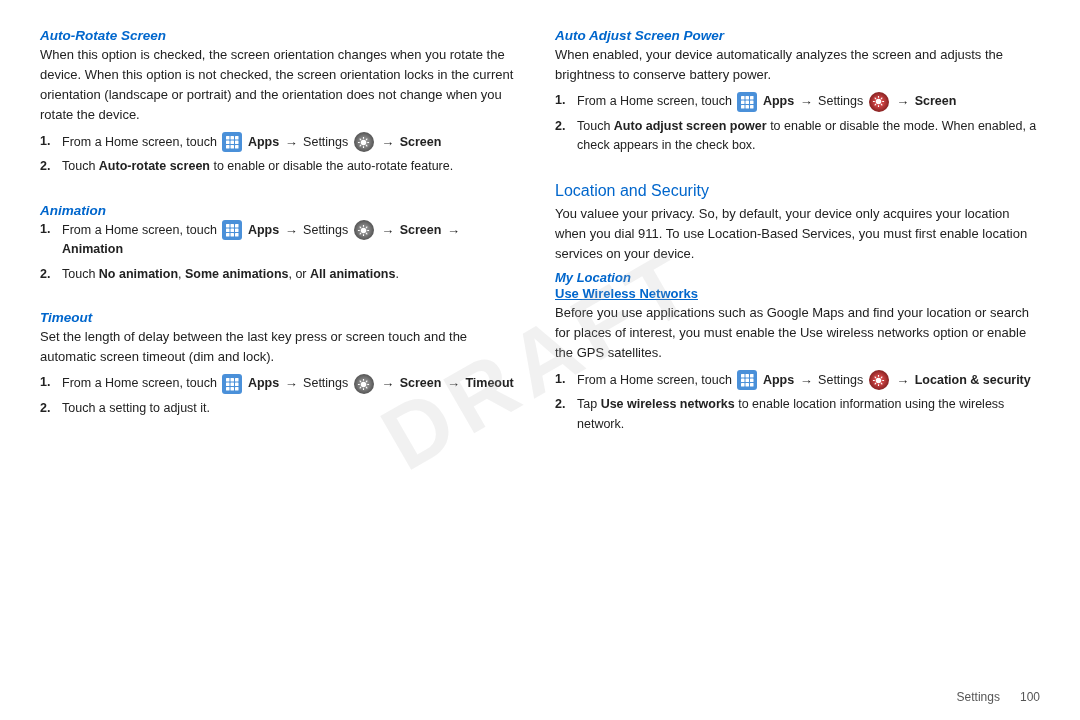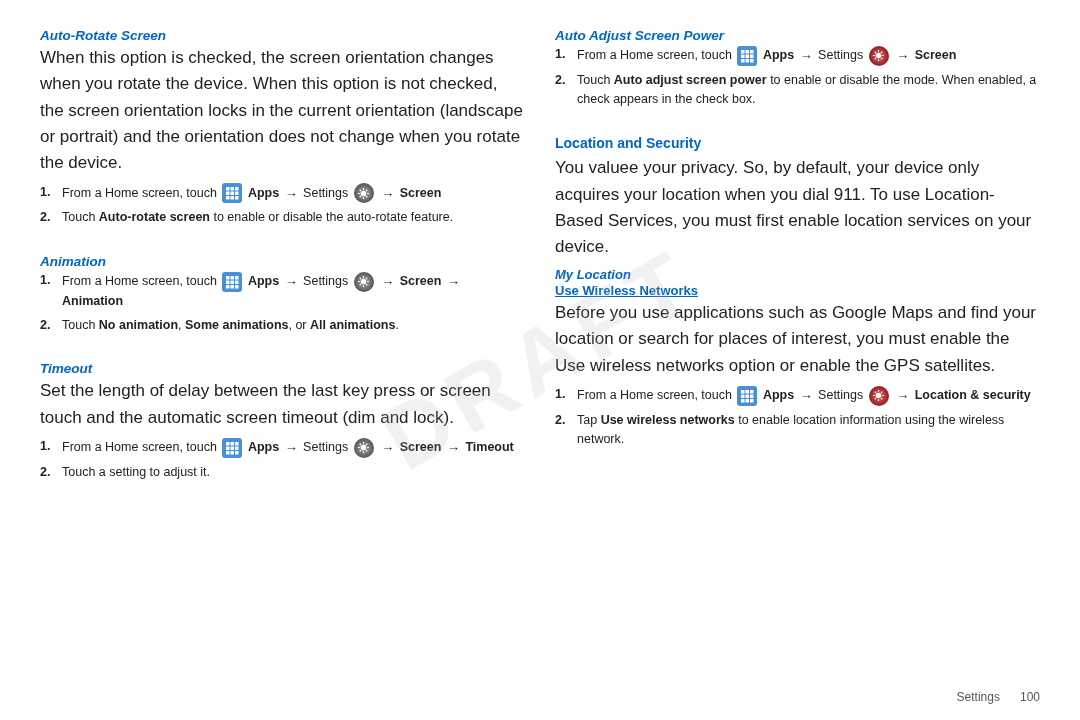--- a/index.html
+++ b/index.html
@@ -27,40 +27,40 @@
     }
     .section-title {
       color: #0066cc;
       font-weight: bold;
       font-style: italic;
       font-size: 13.5px;
       margin-bottom: 2px;
     }
     .section-title-blue-bold {
       color: #0066cc;
-      font-weight: bold;
-      font-size: 14px;
+      font-weight: normal;
+      font-size: 16px;
       margin-bottom: 4px;
     }
     .subsection-title {
       color: #0066cc;
       font-weight: bold;
       font-style: italic;
       font-size: 13px;
       margin-bottom: 1px;
     }
     .subsection-underline {
       color: #0066cc;
       font-weight: bold;
       font-size: 13px;
       text-decoration: underline;
       margin-bottom: 2px;
     }
     p {
-      font-size: 17px;
+      font-size: 13px;
       line-height: 1.55;
       margin-bottom: 6px;
       color: #222;
     }
     .step-list {
       padding-left: 0;
       list-style: none;
       margin-bottom: 6px;
     }
     .step-list li {
@@ -283,20 +283,21 @@
         </li>
       </ol>
     </div>
 
   </div>
 
   <div class="column">
 
     <div class="section-block">
       <div class="section-title">Auto Adjust Screen Power</div>
+      <p>When enabled, your device automatically analyzes the screen and adjusts the brightness to conserve battery power.</p>
       <ol class="step-list">
         <li>
           <span class="step-num">1.</span>
           <span class="step-content">
             From a Home screen, touch
             <span class="apps-icon">
               <svg viewBox="0 0 14 14" fill="white">
                   <rect x="1" y="1" width="3.5" height="3.5" rx="0.5"></rect>
                   <rect x="5.5" y="1" width="3.5" height="3.5" rx="0.5"></rect>
                   <rect x="10" y="1" width="3.5" height="3.5" rx="0.5"></rect>

